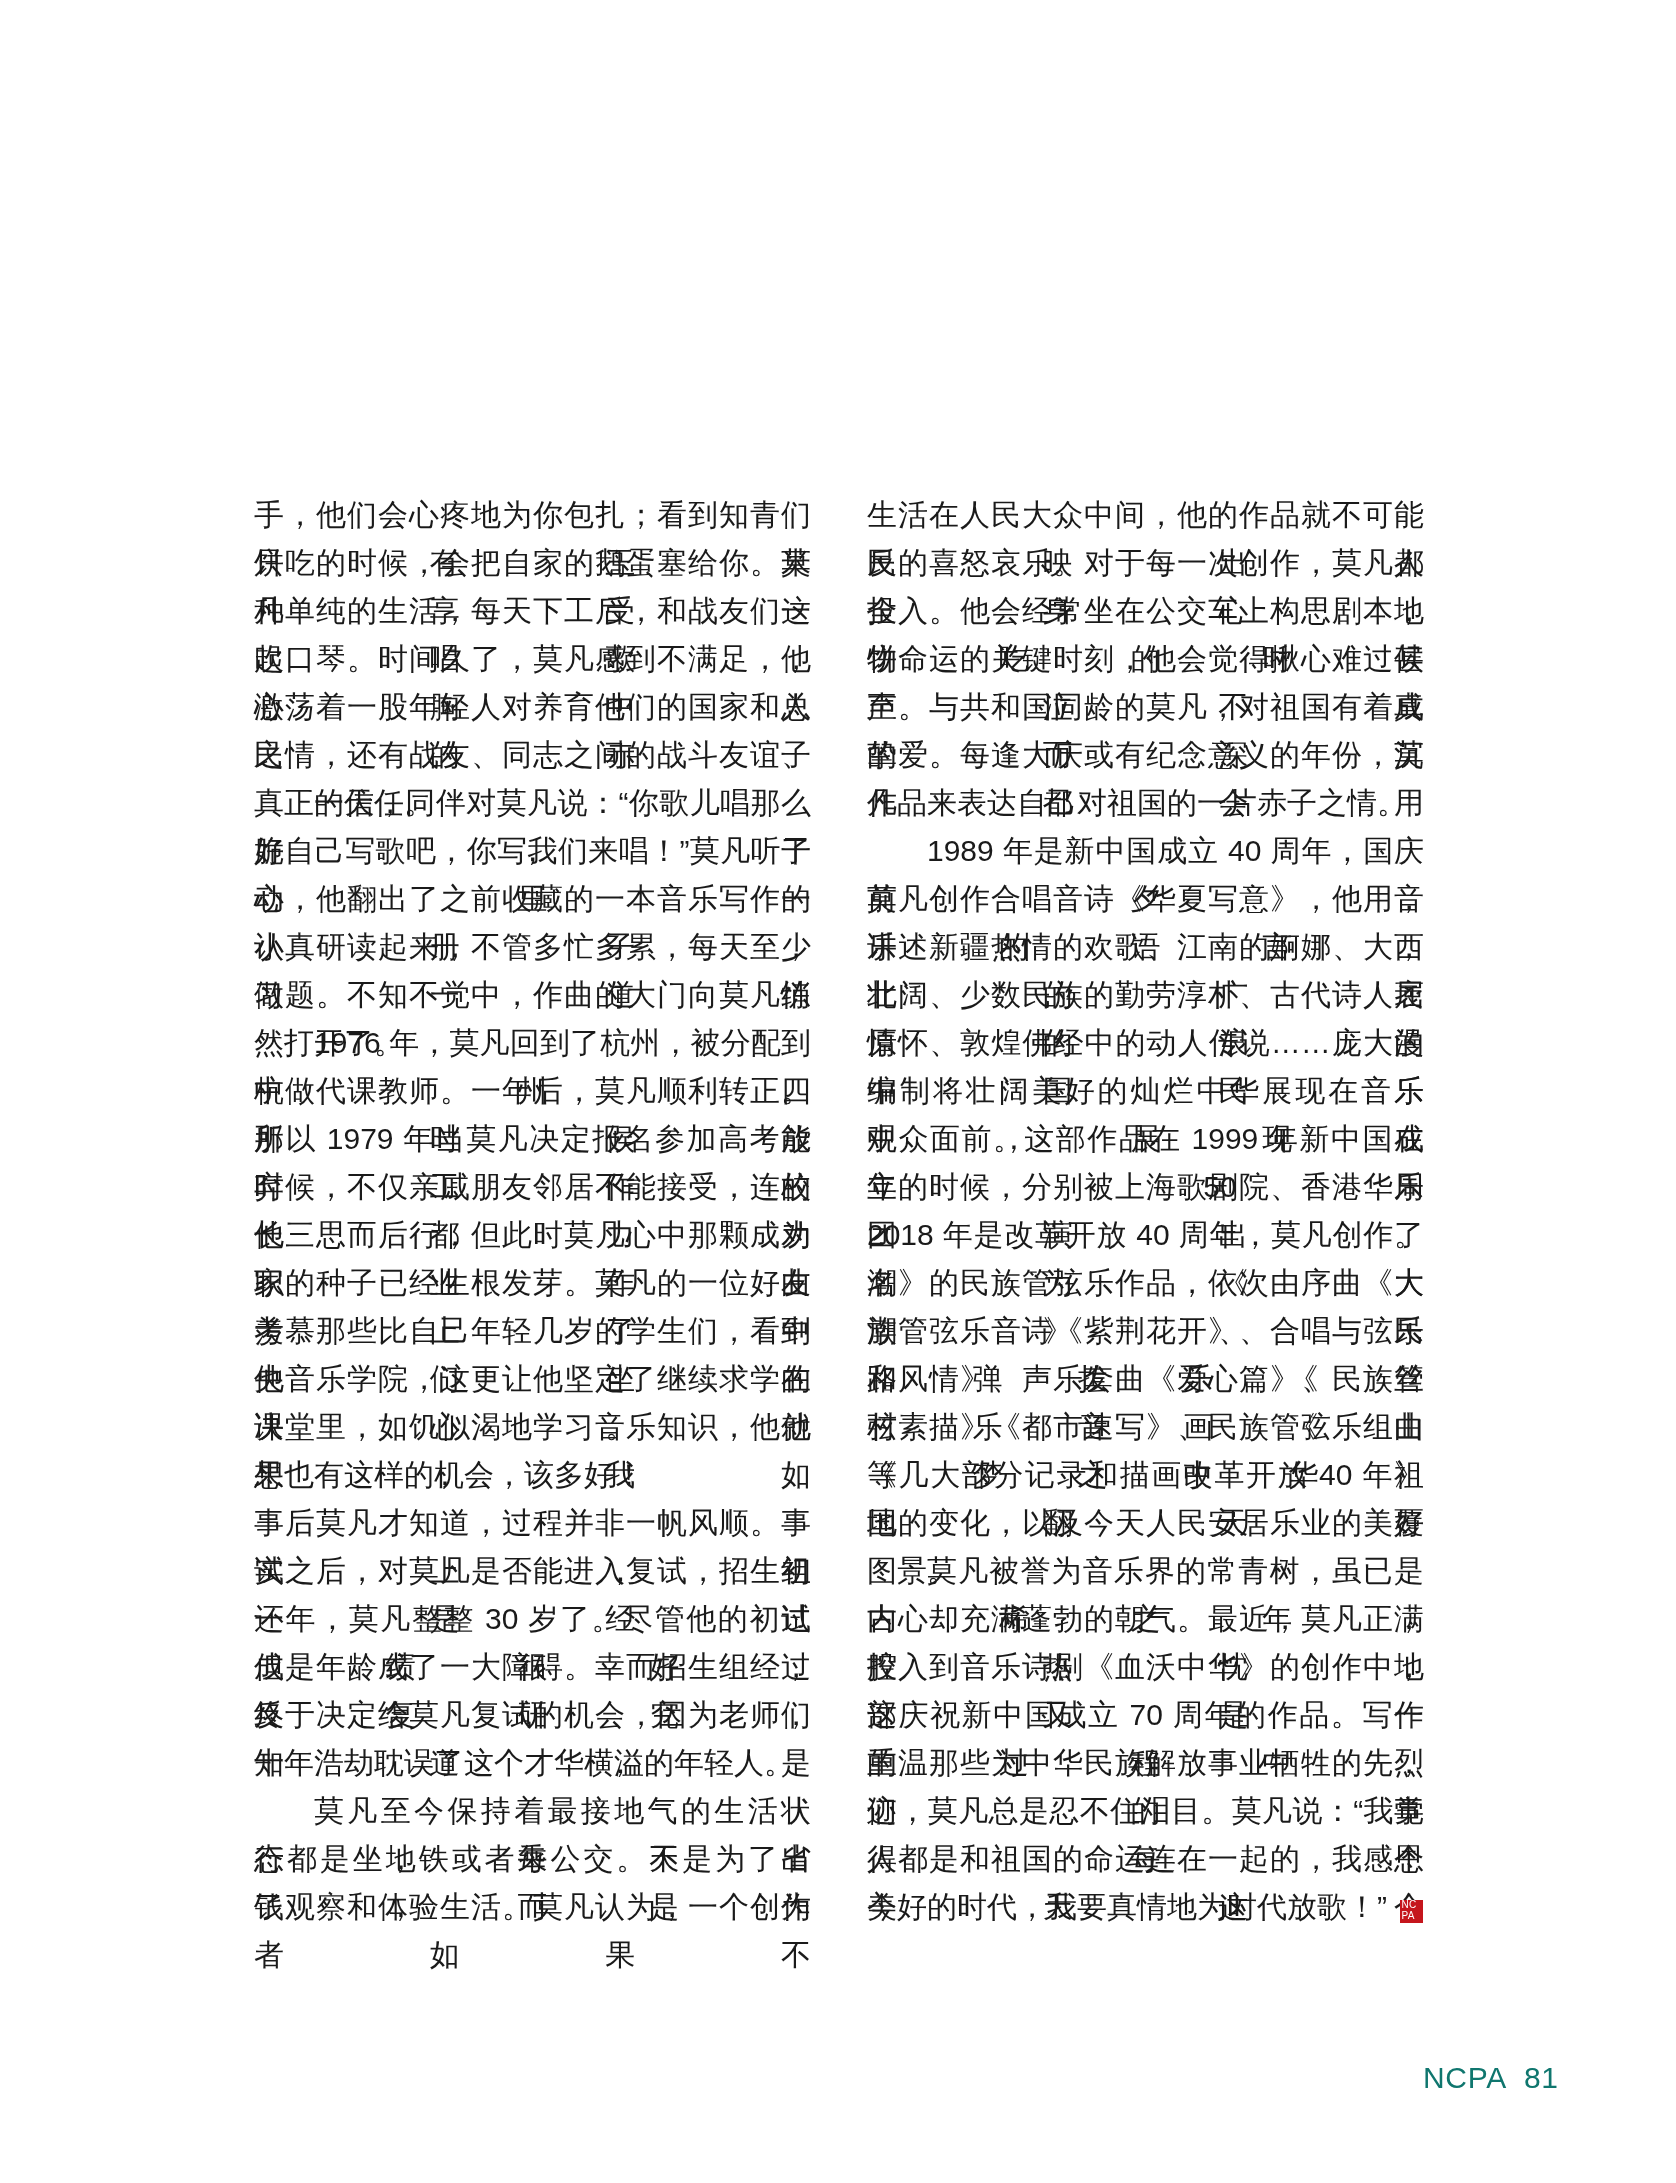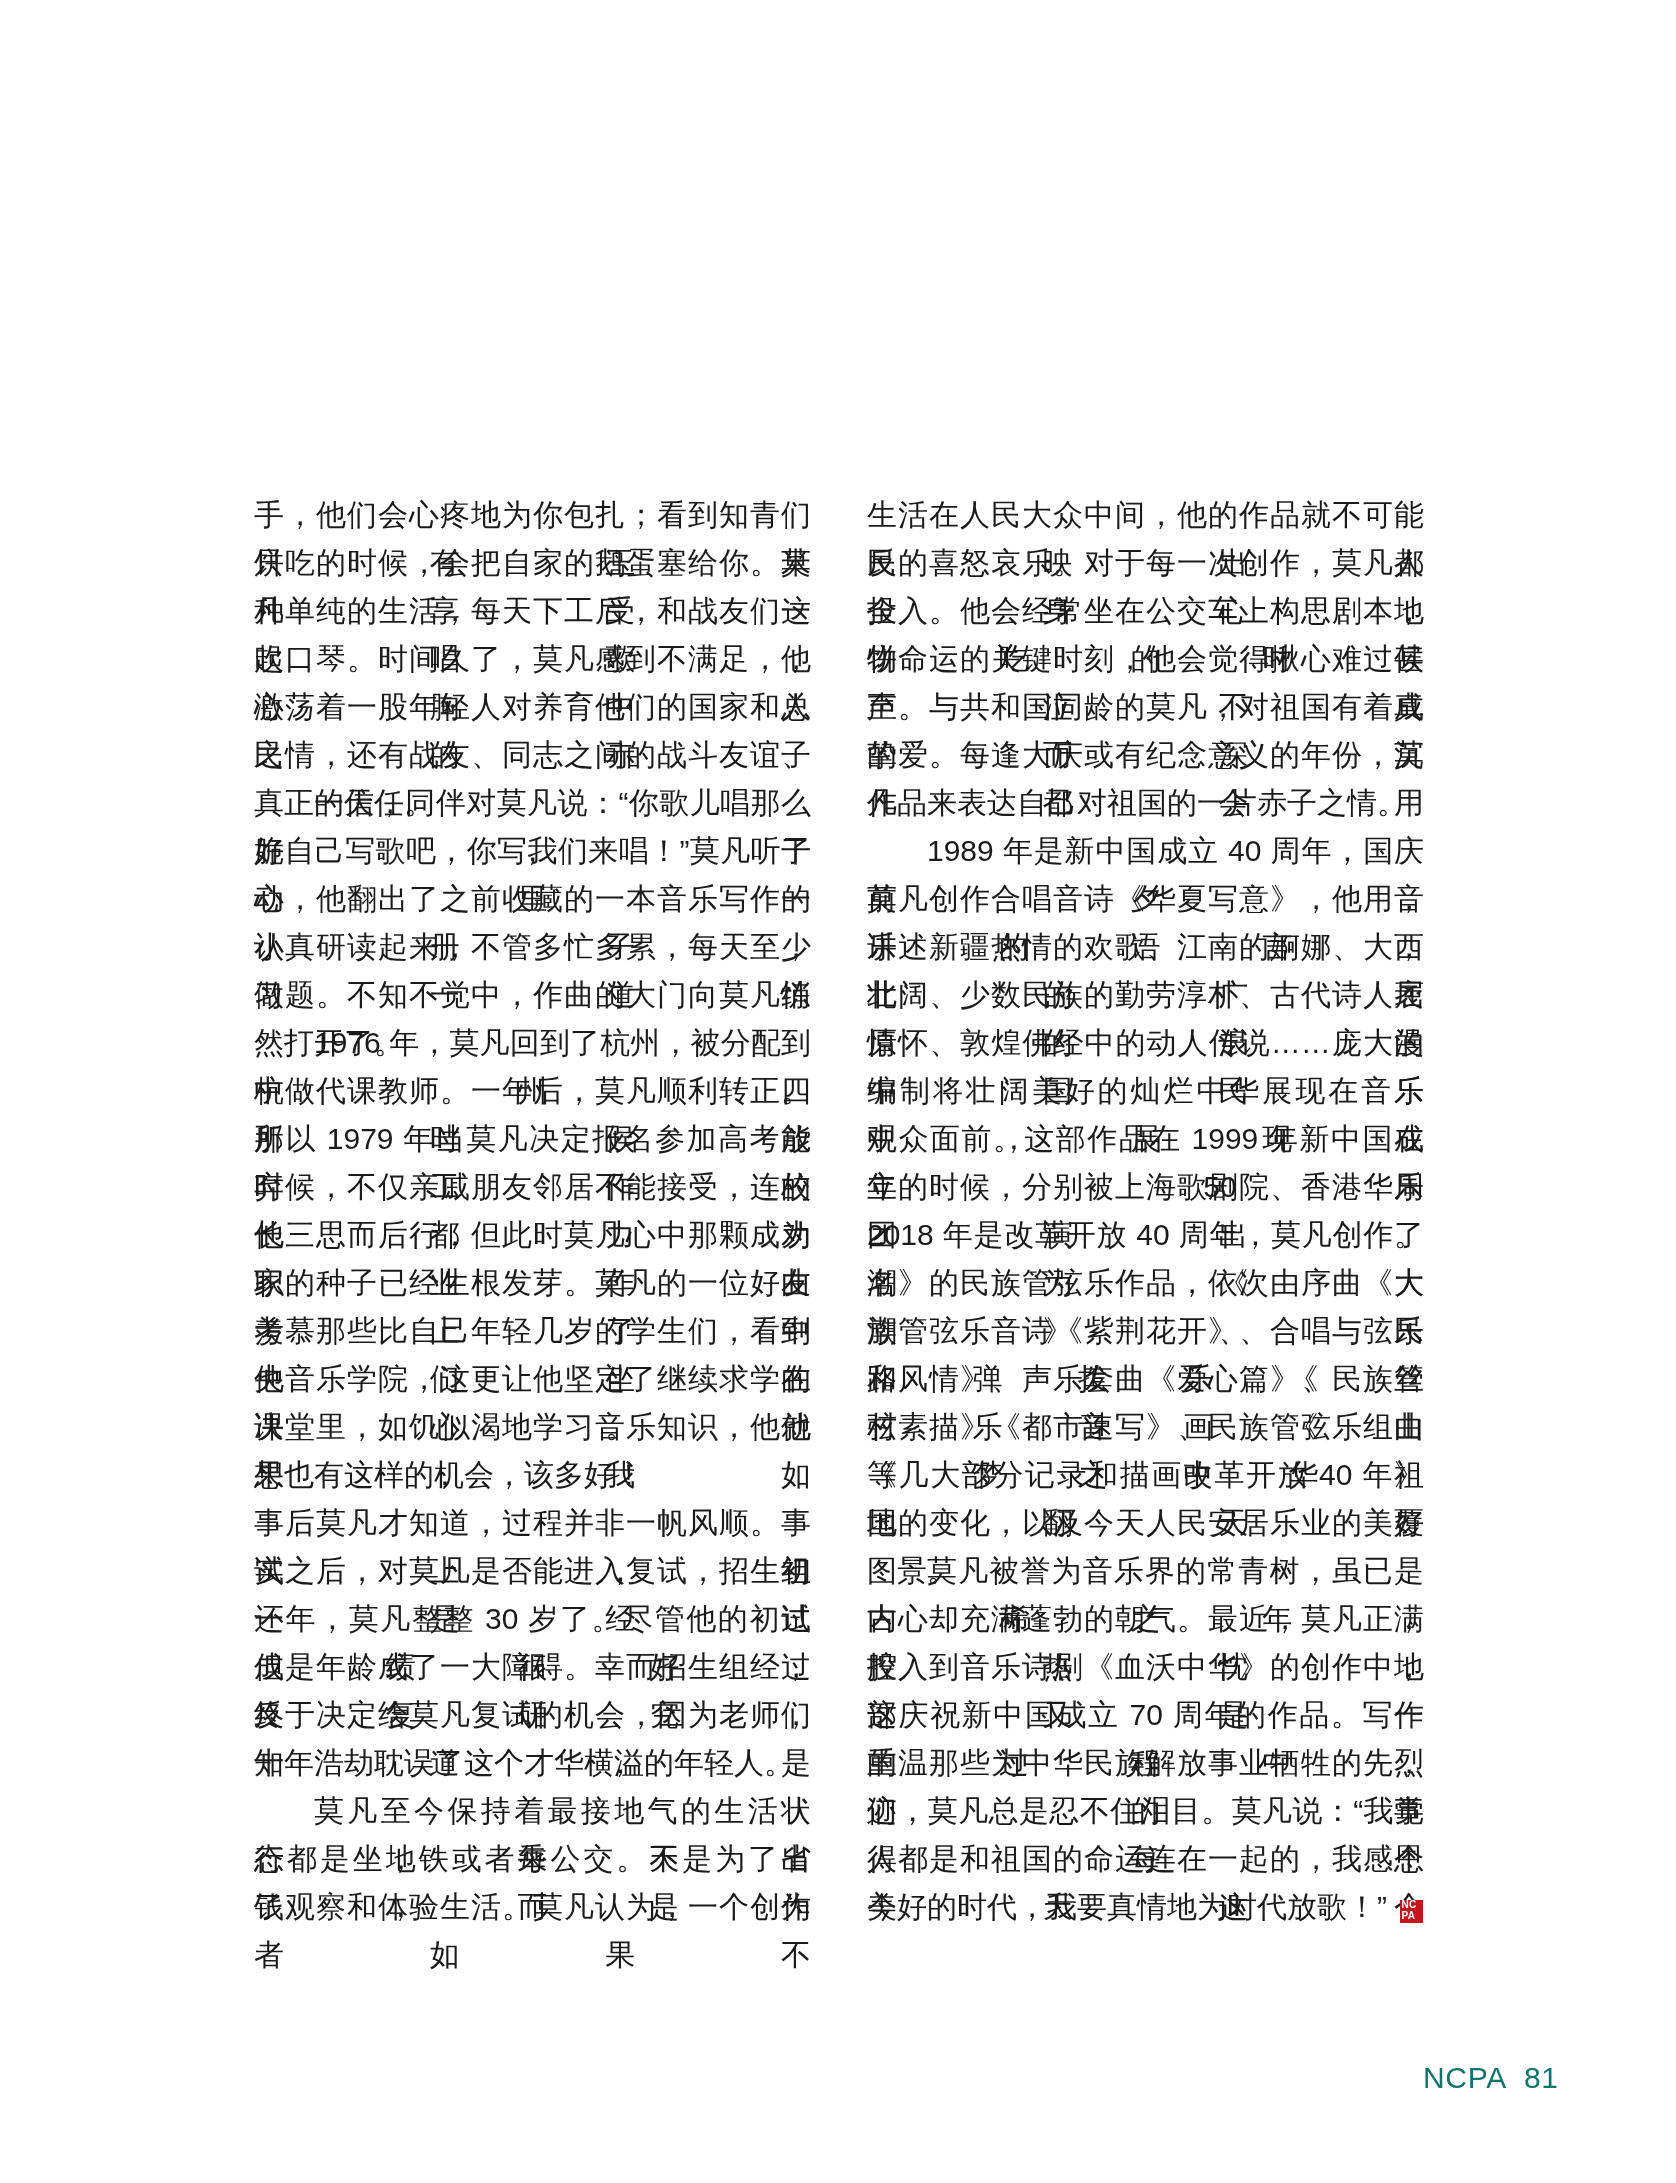--- a/index.html
+++ b/index.html
@@ -37,21 +37,21 @@
   .ncpa-logo {
     display: inline-block;
     width: 22.4px;
     height: 23px;
     margin-left: 13.2px;
     vertical-align: -2px;
     background: #c5161d;
     color: #ffffff;
     font-size: 10px;
     line-height: 10.6px;
-    font-weight: 700;
+    font-weight: 400;
     text-align: left;
     padding-left: 1.3px;
     box-sizing: border-box;
     text-indent: 0;
     letter-spacing: 0.3px;
   }
   .ncpa-logo span { display: block; }
   .footer {
     position: absolute;
     top: 2062px;

